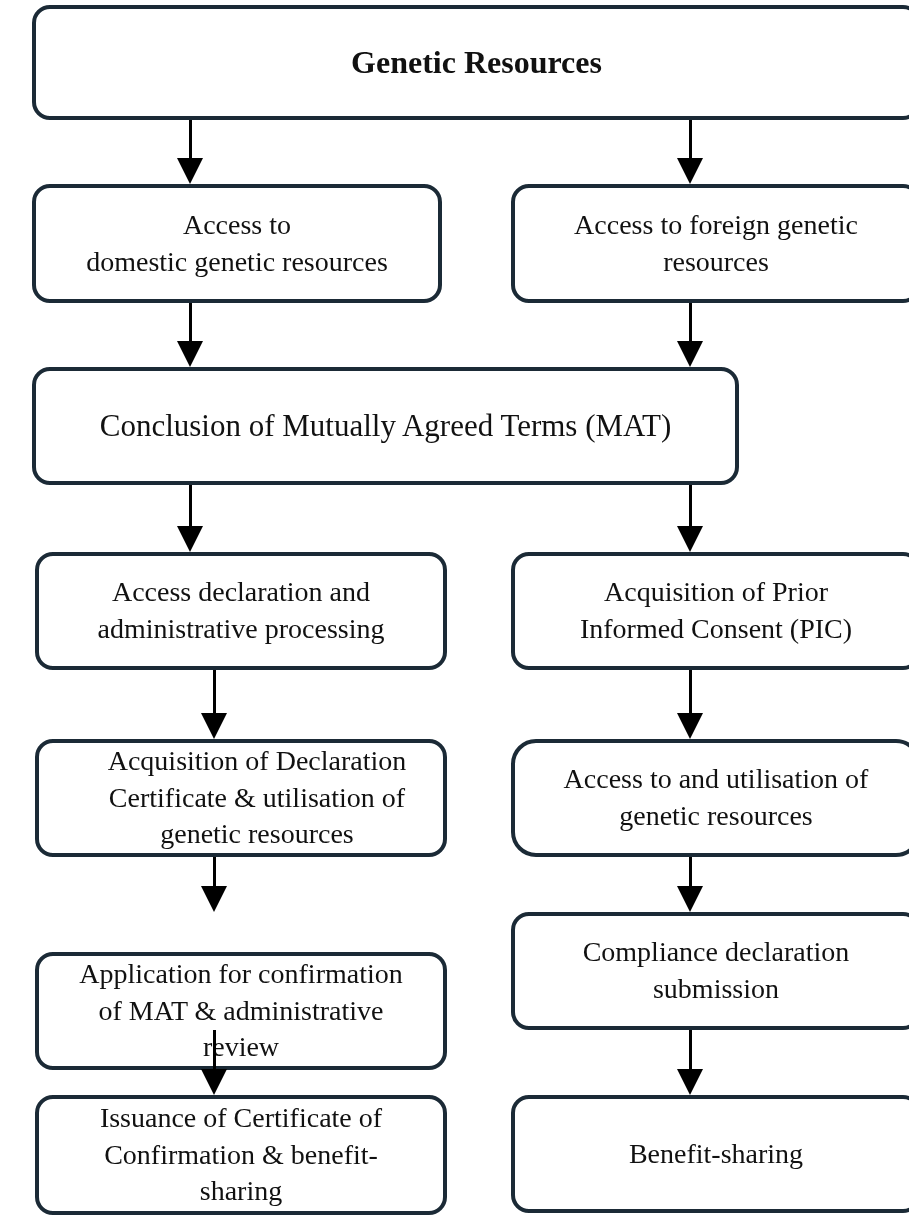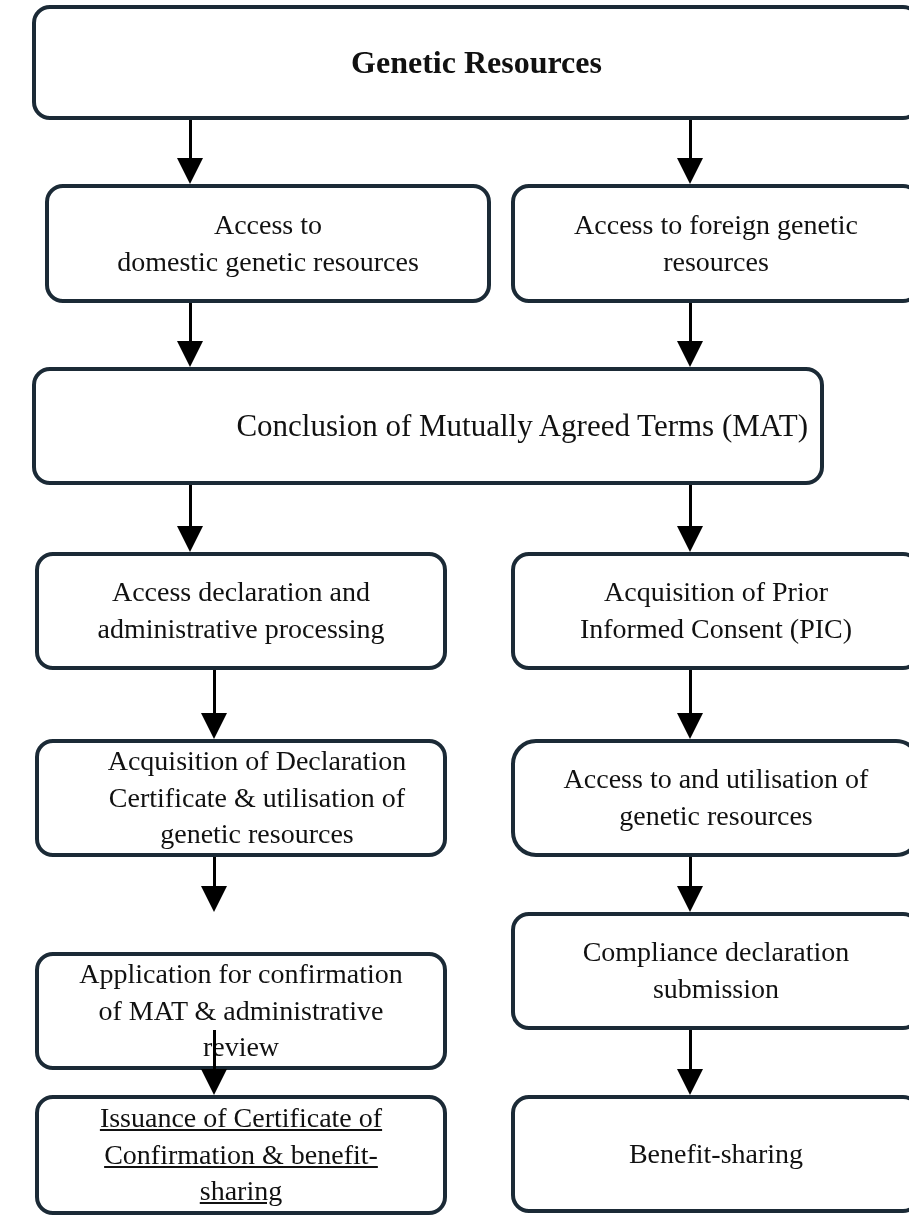--- a/index.html
+++ b/index.html
@@ -78,39 +78,39 @@
 
   <div class="arrow" style="left:176px; top:120px; height:64px;">
     <div class="shaft"></div>
     <div class="head"></div>
   </div>
   <div class="arrow" style="left:676px; top:120px; height:64px;">
     <div class="shaft"></div>
     <div class="head"></div>
   </div>
 
-  <div class="node" style="left:21px; top:184px; width:446px; height:119px;">
+  <div class="node" style="left:8px; top:184px; width:410px; height:119px;">
     <span class="label">Access to
 domestic genetic resources</span>
   </div>
   <div class="node" style="left:487px; top:184px; width:410px; height:119px;">
     <span class="label">Access to foreign genetic
 resources</span>
   </div>
 
   <div class="arrow" style="left:176px; top:303px; height:64px;">
     <div class="shaft"></div>
     <div class="head"></div>
   </div>
   <div class="arrow" style="left:676px; top:303px; height:64px;">
     <div class="shaft"></div>
     <div class="head"></div>
   </div>
 
-  <div class="node" style="left:8px; top:367px; width:792px; height:118px;justify-content:flex-end;">
+  <div class="node" style="left:8px; top:367px; width:707px; height:118px;">
     <span class="label mat">Conclusion of Mutually Agreed Terms (MAT)</span>
   </div>
 
   <div class="arrow" style="left:176px; top:485px; height:67px;">
     <div class="shaft"></div>
     <div class="head"></div>
   </div>
   <div class="arrow" style="left:676px; top:485px; height:67px;">
     <div class="shaft"></div>
     <div class="head"></div>
@@ -165,21 +165,21 @@
 
   <div class="arrow" style="left:200px; top:1030px; height:65px;">
     <div class="shaft"></div>
     <div class="head"></div>
   </div>
   <div class="arrow" style="left:676px; top:1030px; height:65px;">
     <div class="shaft"></div>
     <div class="head"></div>
   </div>
 
-  <div class="node" style="left:11px; top:1095px; width:412px; height:120px;text-decoration:underline;">
+  <div class="node" style="left:11px; top:1095px; width:412px; height:120px;">
     <span class="label">Issuance of Certificate of
 Confirmation &amp; benefit-
 sharing</span>
   </div>
   <div class="node" style="left:487px; top:1095px; width:410px; height:118px;">
     <span class="label">Benefit-sharing</span>
   </div>
 
 </div>
 

